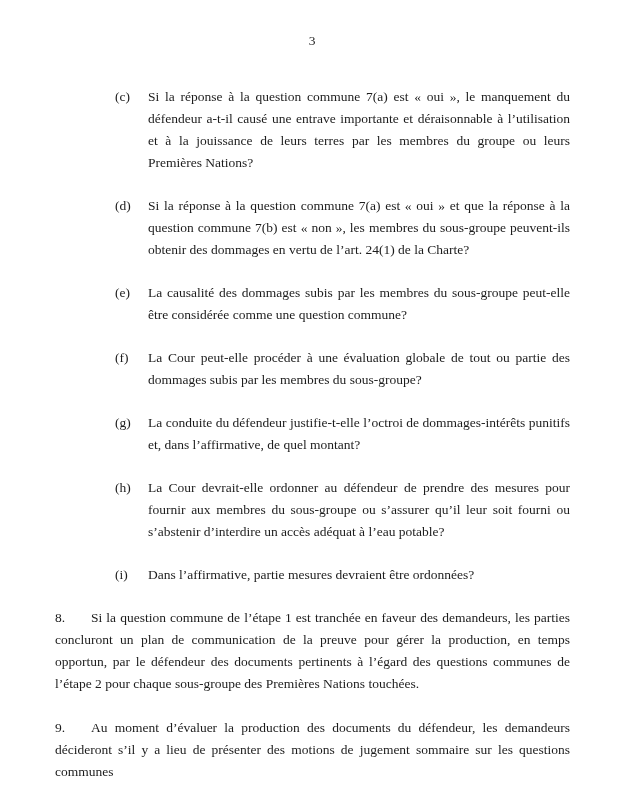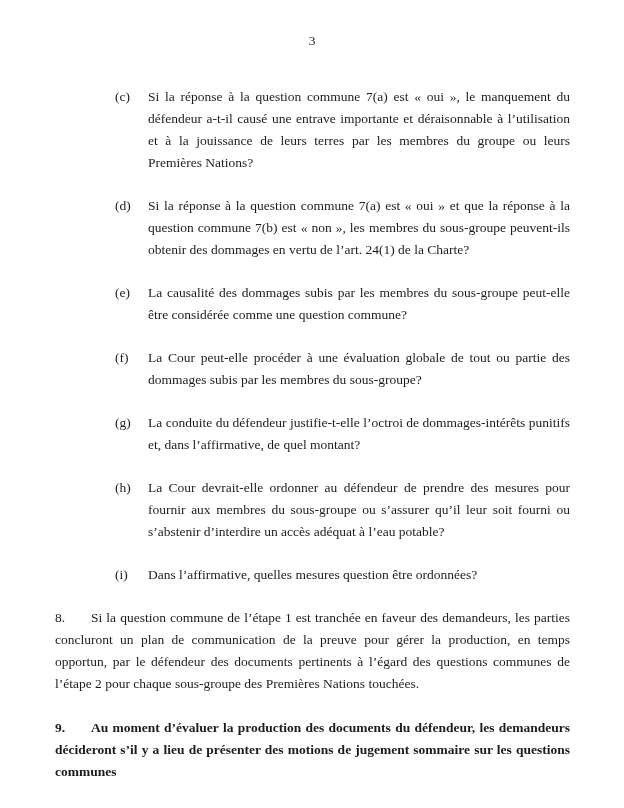--- a/index.html
+++ b/index.html
@@ -39,21 +39,20 @@
   .item .text {
     flex: 1;
     text-align: justify;
   }
   .para {
     margin: 0 54px 0 55px;
     text-align: justify;
   }
   .para + .para {
     margin-top: 22px;
-    font-weight: bold;
   }
   .para-block {
     margin-top: 8px;
   }
   .para .marker {
     display: inline-block;
     width: 36px;
   }
   .italic {
   }
@@ -92,21 +91,21 @@
       <span class="text">La conduite du défendeur justifie-t-elle l’octroi de dommages-intérêts punitifs et, dans l’affirmative, de quel montant?</span>
     </li>
 
     <li class="item">
       <span class="marker">(h)</span>
       <span class="text">La Cour devrait-elle ordonner au défendeur de prendre des mesures pour fournir aux membres du sous-groupe ou s’assurer qu’il leur soit fourni ou s’abstenir d’interdire un accès adéquat à l’eau potable?</span>
     </li>
 
     <li class="item">
       <span class="marker">(i)</span>
-      <span class="text">Dans l’affirmative, quelles mesures question être ordonnées?</span>
+      <span class="text">Dans l’affirmative, partie mesures devraient être ordonnées?</span>
     </li>
 
   </ol>
 
   <p class="para para-block">
     <span class="marker">8.</span><span>Si la question commune de l’étape 1 est tranchée en faveur des demandeurs, les parties concluront un plan de communication de la preuve pour gérer la production, en temps opportun, par le défendeur des documents pertinents à l’égard des questions communes de l’étape 2 pour chaque sous-groupe des Premières Nations touchées.</span>
   </p>
 
   <p class="para">
     <span class="marker">9.</span><span>Au moment d’évaluer la production des documents du défendeur, les demandeurs décideront s’il y a lieu de présenter des motions de jugement sommaire sur les questions communes</span>

